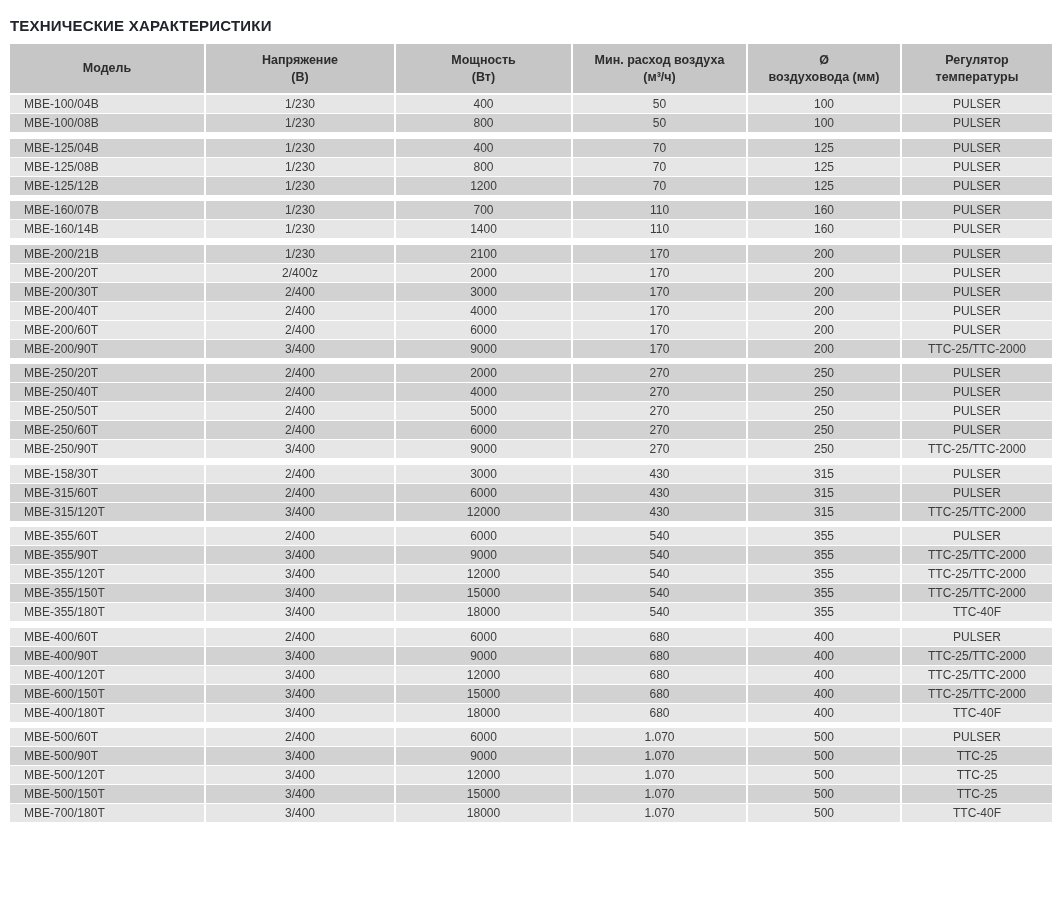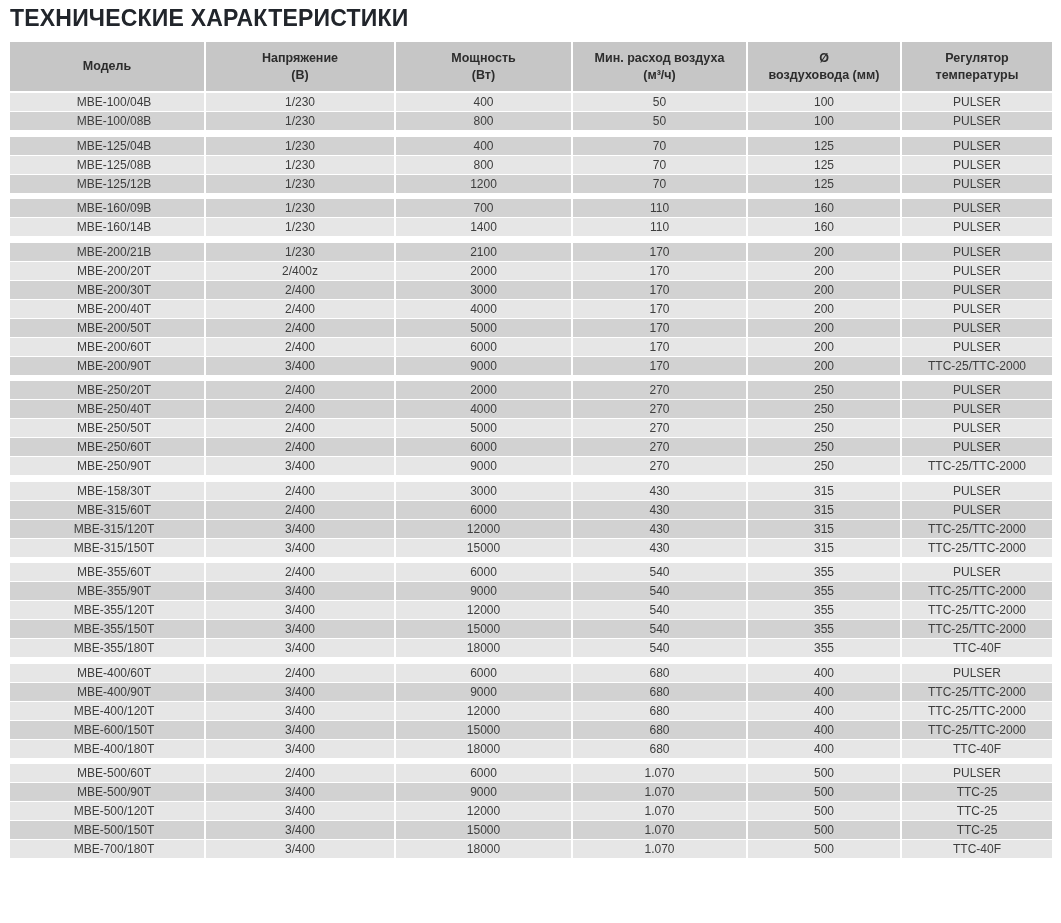--- a/index.html
+++ b/index.html
@@ -5,25 +5,25 @@
   * { box-sizing: border-box; }
   html, body { margin: 0; padding: 0; background: #ffffff; }
   body {
     width: 1061px; height: 923px;
     font-family: "Liberation Sans", sans-serif;
     color: #3d3d3d;
     padding: 3px 9px 0 10px;
     overflow: hidden;
   }
   .page-title {
-    font-size: 23px;
+    font-size: 15px;
     font-weight: 700;
     color: #21252b;
     letter-spacing: 0.2px;
-    margin: 2px 0 10px 0;
+    margin: 14px 0 10px 0;
   }
   table.specs {
     border-collapse: collapse;
     table-layout: fixed;
     width: 1042px;
   }
   col.c0 { width: 195px; }
   col.c1 { width: 190px; }
   col.c2 { width: 177px; }
   col.c3 { width: 175px; }
@@ -51,21 +51,21 @@
     height: 18px;
     line-height: 18px;
     padding: 0;
     text-align: center;
     white-space: nowrap;
     overflow: hidden;
     border-right: 2px solid #ffffff;
     border-bottom: 1px solid #ffffff;
   }
   tbody td:last-child { border-right: none; text-align: center; }
-  tbody td.col0 { text-align: center; padding-left: 14px; }
+  tbody td.col0 { text-align: left; padding-left: 14px; }
   tr.light td { background: #e6e6e6; }
   tr.dark  td { background: #d2d2d2; }
   tr.spacer td {
     background: #ffffff;
     height: 6px;
     border: none;
     padding: 0;
   }
 </style>
 </head>
@@ -150,21 +150,21 @@
         <td class="col1">1/230</td>
         <td class="col2">1200</td>
         <td class="col3">70</td>
         <td class="col4">125</td>
         <td class="col5">PULSER</td>
       </tr>
       <tr class="spacer">
         <td colspan="6"></td>
       </tr>
       <tr class="dark">
-        <td class="col0">MBE-160/09B</td>
+        <td class="col0">MBE-160/07B</td>
         <td class="col1">1/230</td>
         <td class="col2">700</td>
         <td class="col3">110</td>
         <td class="col4">160</td>
         <td class="col5">PULSER</td>
       </tr>
       <tr class="light">
         <td class="col0">MBE-160/14B</td>
         <td class="col1">1/230</td>
         <td class="col2">1400</td>
@@ -200,28 +200,20 @@
         <td class="col5">PULSER</td>
       </tr>
       <tr class="light">
         <td class="col0">MBE-200/40T</td>
         <td class="col1">2/400</td>
         <td class="col2">4000</td>
         <td class="col3">170</td>
         <td class="col4">200</td>
         <td class="col5">PULSER</td>
       </tr>
-      <tr class="dark">
-        <td class="col0">MBE-200/50T</td>
-        <td class="col1">2/400</td>
-        <td class="col2">5000</td>
-        <td class="col3">170</td>
-        <td class="col4">200</td>
-        <td class="col5">PULSER</td>
-      </tr>
       <tr class="light">
         <td class="col0">MBE-200/60T</td>
         <td class="col1">2/400</td>
         <td class="col2">6000</td>
         <td class="col3">170</td>
         <td class="col4">200</td>
         <td class="col5">PULSER</td>
       </tr>
       <tr class="dark">
         <td class="col0">MBE-200/90T</td>
@@ -290,28 +282,20 @@
         <td class="col1">2/400</td>
         <td class="col2">6000</td>
         <td class="col3">430</td>
         <td class="col4">315</td>
         <td class="col5">PULSER</td>
       </tr>
       <tr class="dark">
         <td class="col0">MBE-315/120T</td>
         <td class="col1">3/400</td>
         <td class="col2">12000</td>
-        <td class="col3">430</td>
-        <td class="col4">315</td>
-        <td class="col5">TTC-25/TTC-2000</td>
-      </tr>
-      <tr class="light">
-        <td class="col0">MBE-315/150T</td>
-        <td class="col1">3/400</td>
-        <td class="col2">15000</td>
         <td class="col3">430</td>
         <td class="col4">315</td>
         <td class="col5">TTC-25/TTC-2000</td>
       </tr>
       <tr class="spacer">
         <td colspan="6"></td>
       </tr>
       <tr class="light">
         <td class="col0">MBE-355/60T</td>
         <td class="col1">2/400</td>

